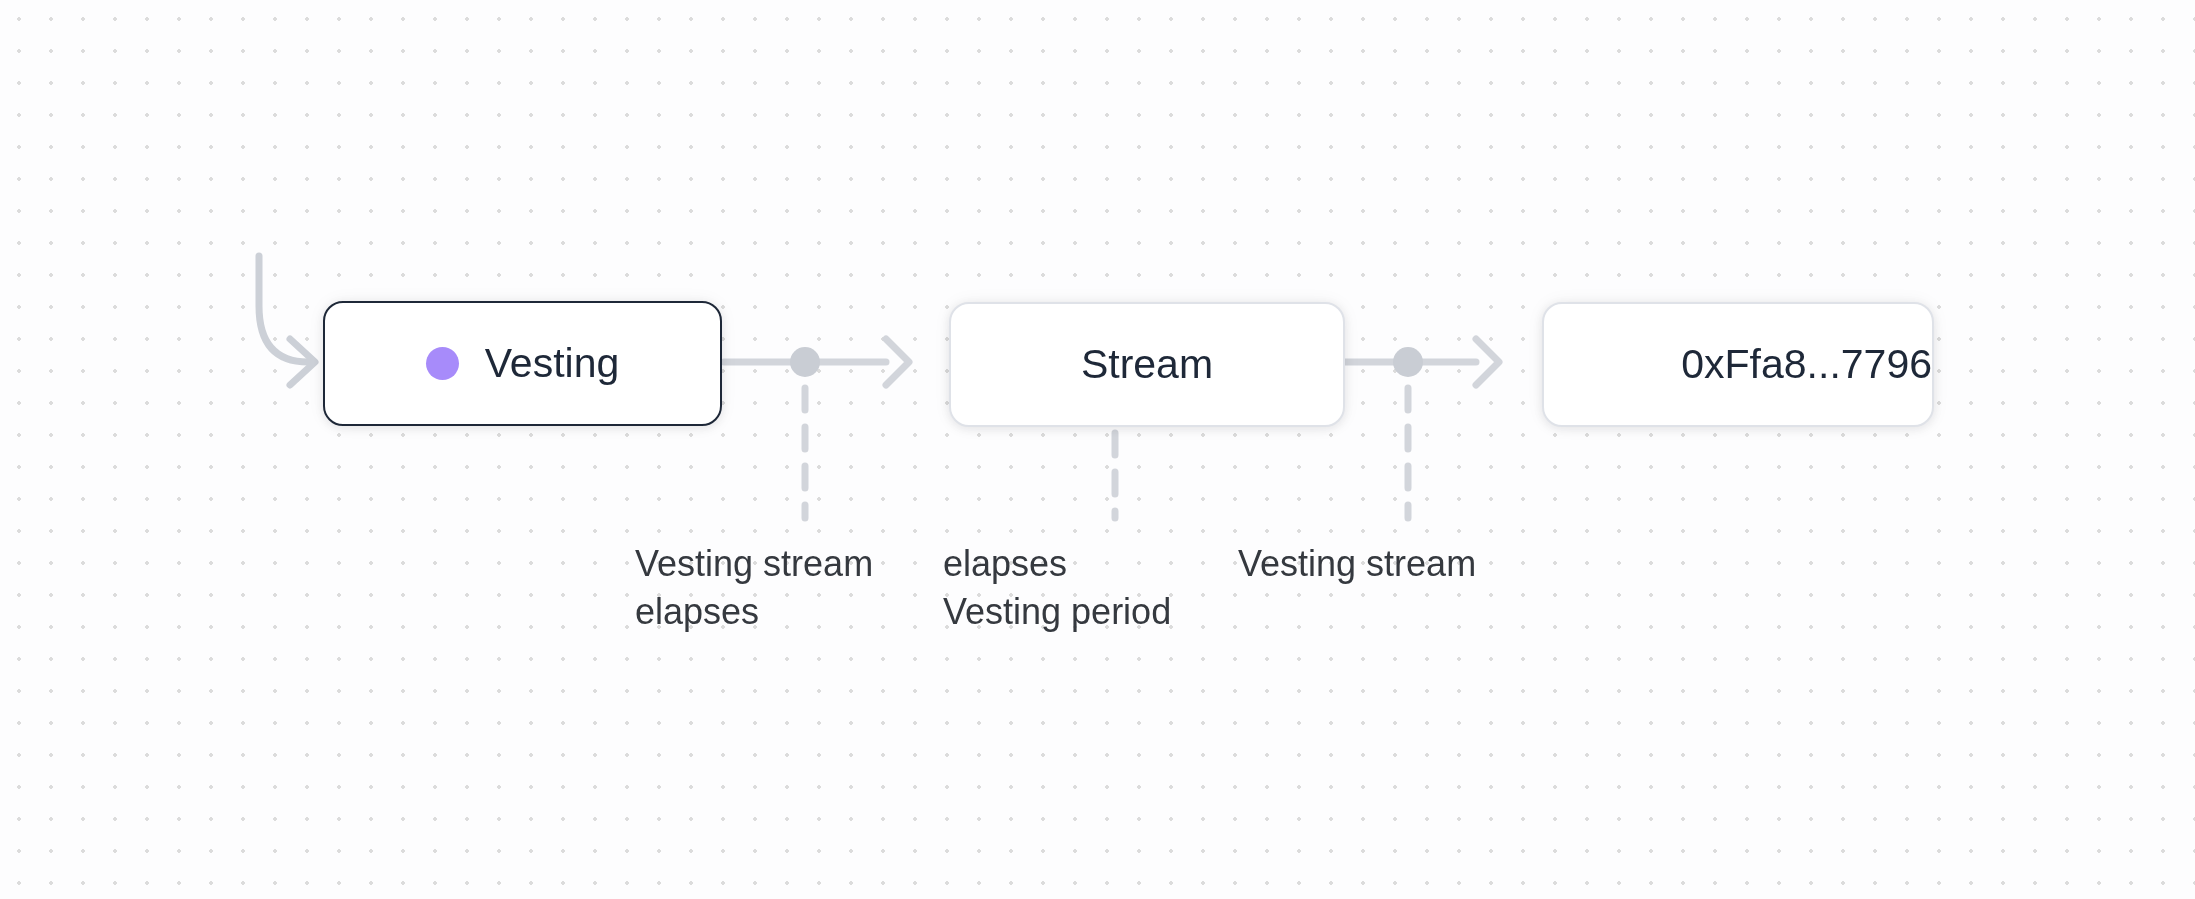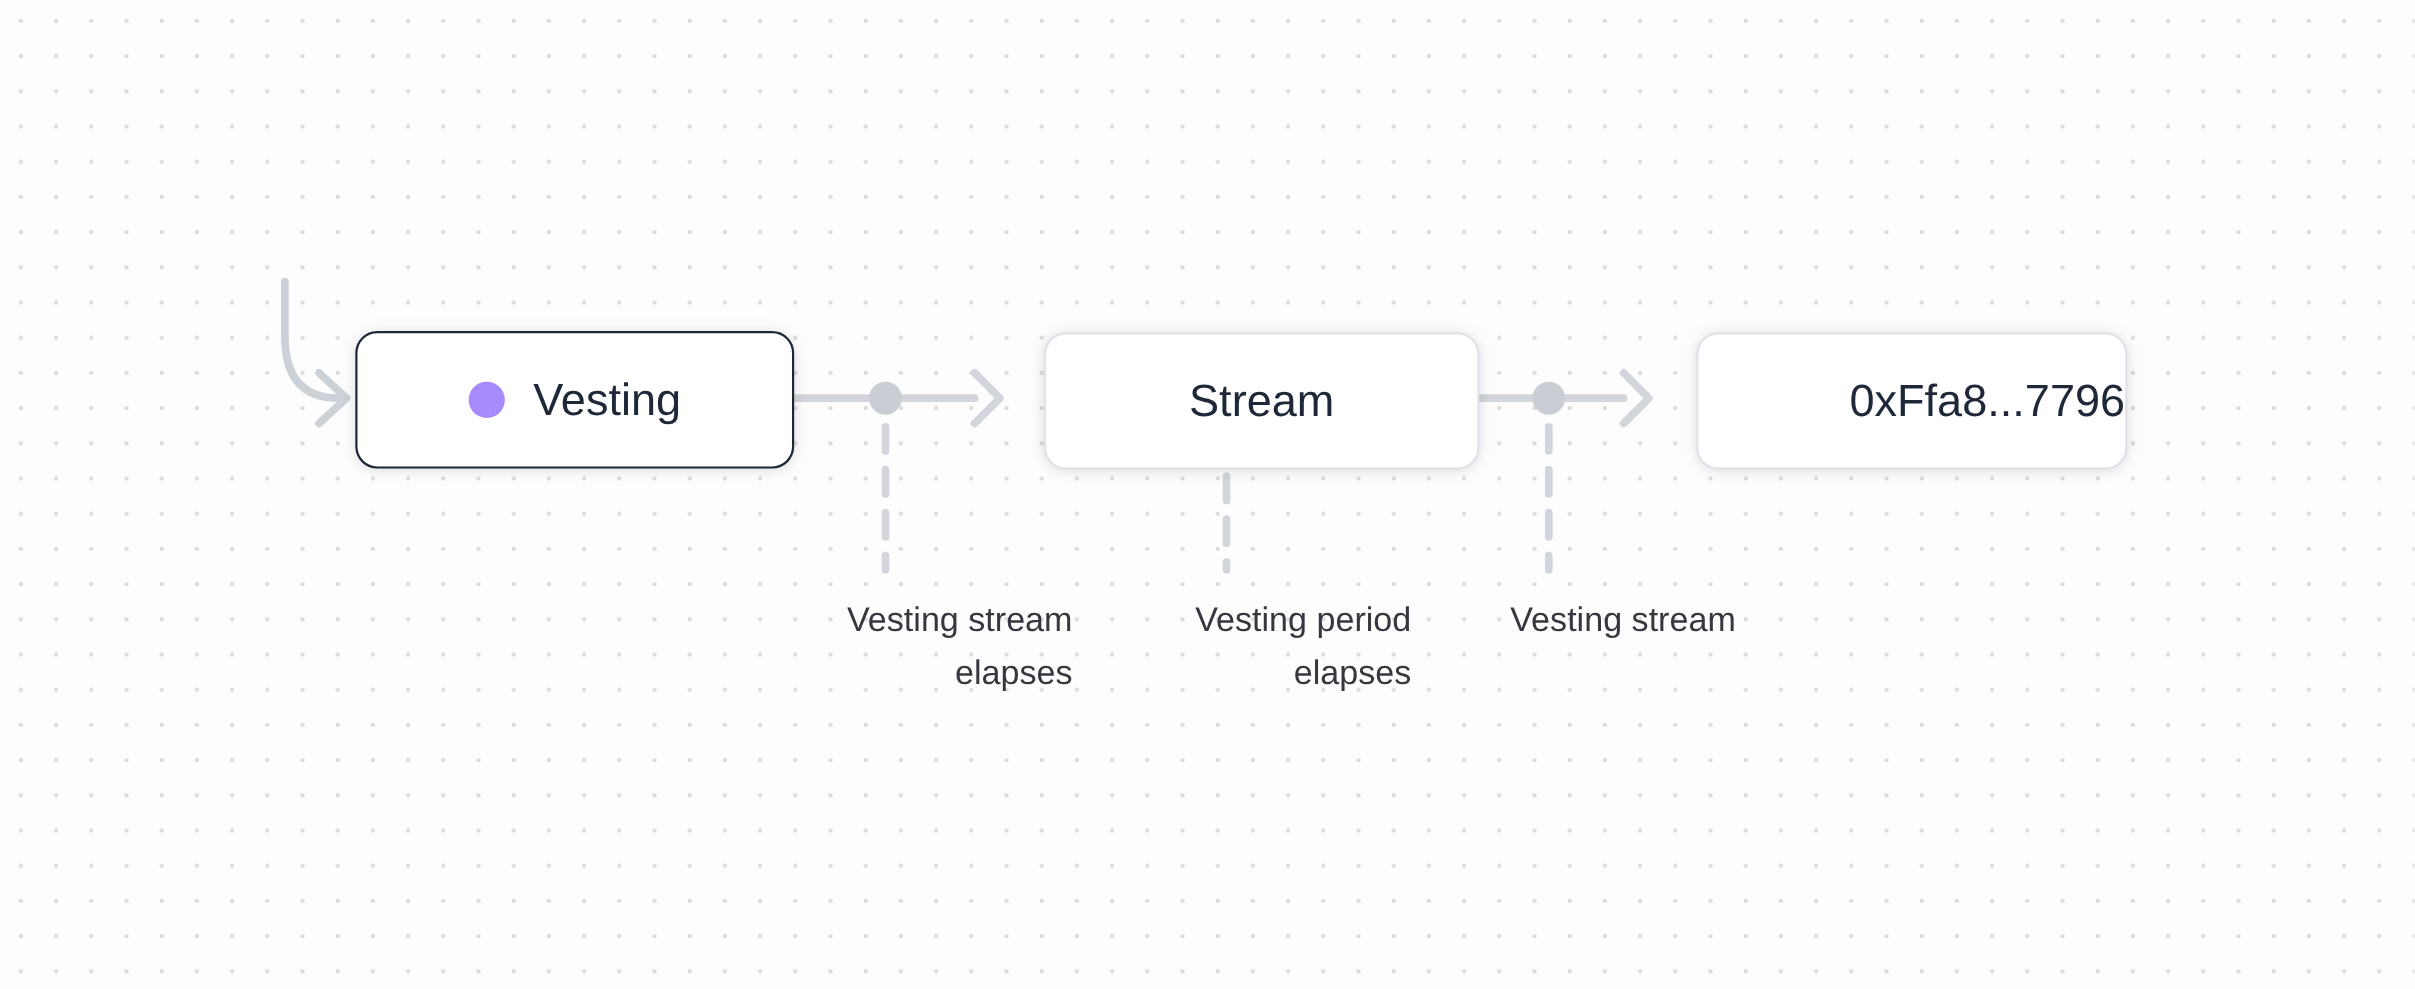--- a/index.html
+++ b/index.html
@@ -44,22 +44,22 @@
   .status-dot {
     width: 33px;
     height: 33px;
     border-radius: 50%;
     background: #a78bfa;
     flex: 0 0 auto;
   }
   .edge-label {
     position: absolute;
     width: 340px;
-    text-align: right;
-    font-size: 31px;
+    text-align: left;
+    font-size: 36px;
     line-height: 48px;
     font-weight: 500;
     color: #35393f;
   }
 </style>
 </head>
 <body>
 
 <div class="canvas">
 
@@ -99,21 +99,21 @@
   <div class="node node-light" style="left:1510px; top:302px; width:392px; height:125px;justify-content:flex-end;">
     <span>0xFfa8...7796</span>
   </div>
 
   <div class="edge-label" style="left:635px; top:540px;">
     <div>Vesting stream</div>
     <div>elapses</div>
   </div>
 
   <div class="edge-label" style="left:943px; top:540px;">
+    <div>elapses</div>
     <div>Vesting period</div>
-    <div>elapses</div>
   </div>
 
   <div class="edge-label" style="left:1238px; top:540px;">
     <div>Vesting stream</div>
   </div>
 
 </div>
 
 </body></html>

